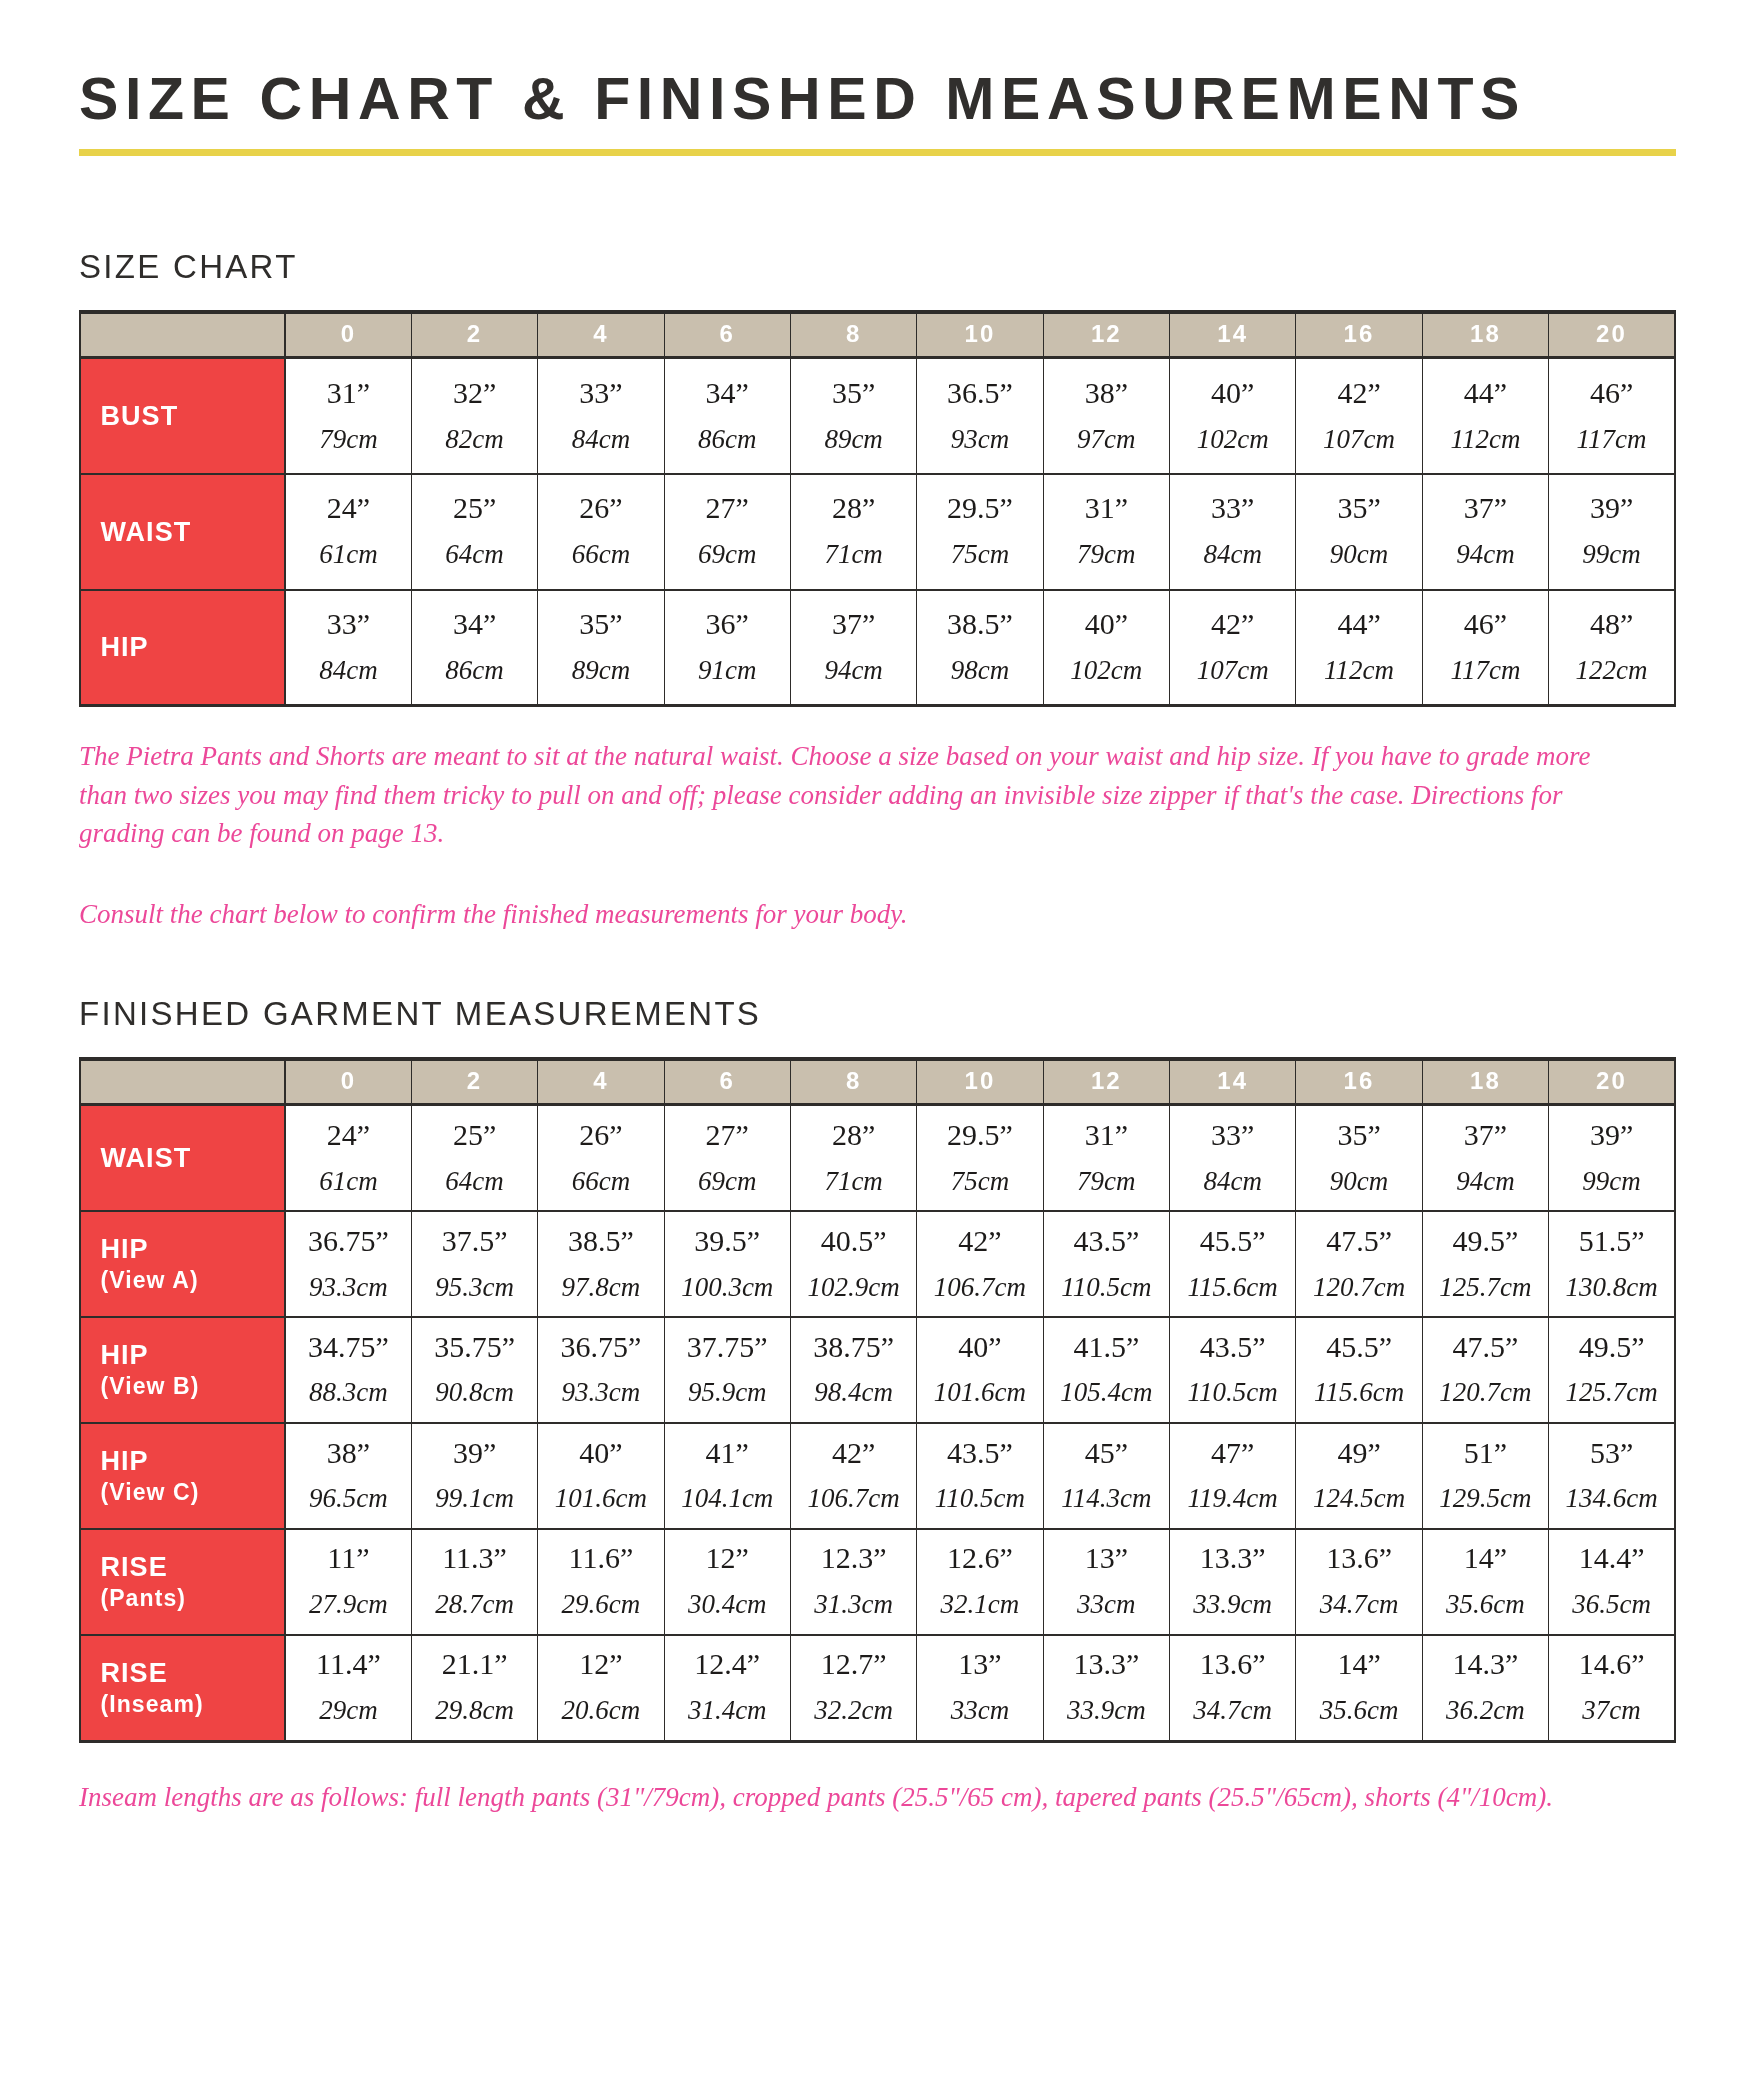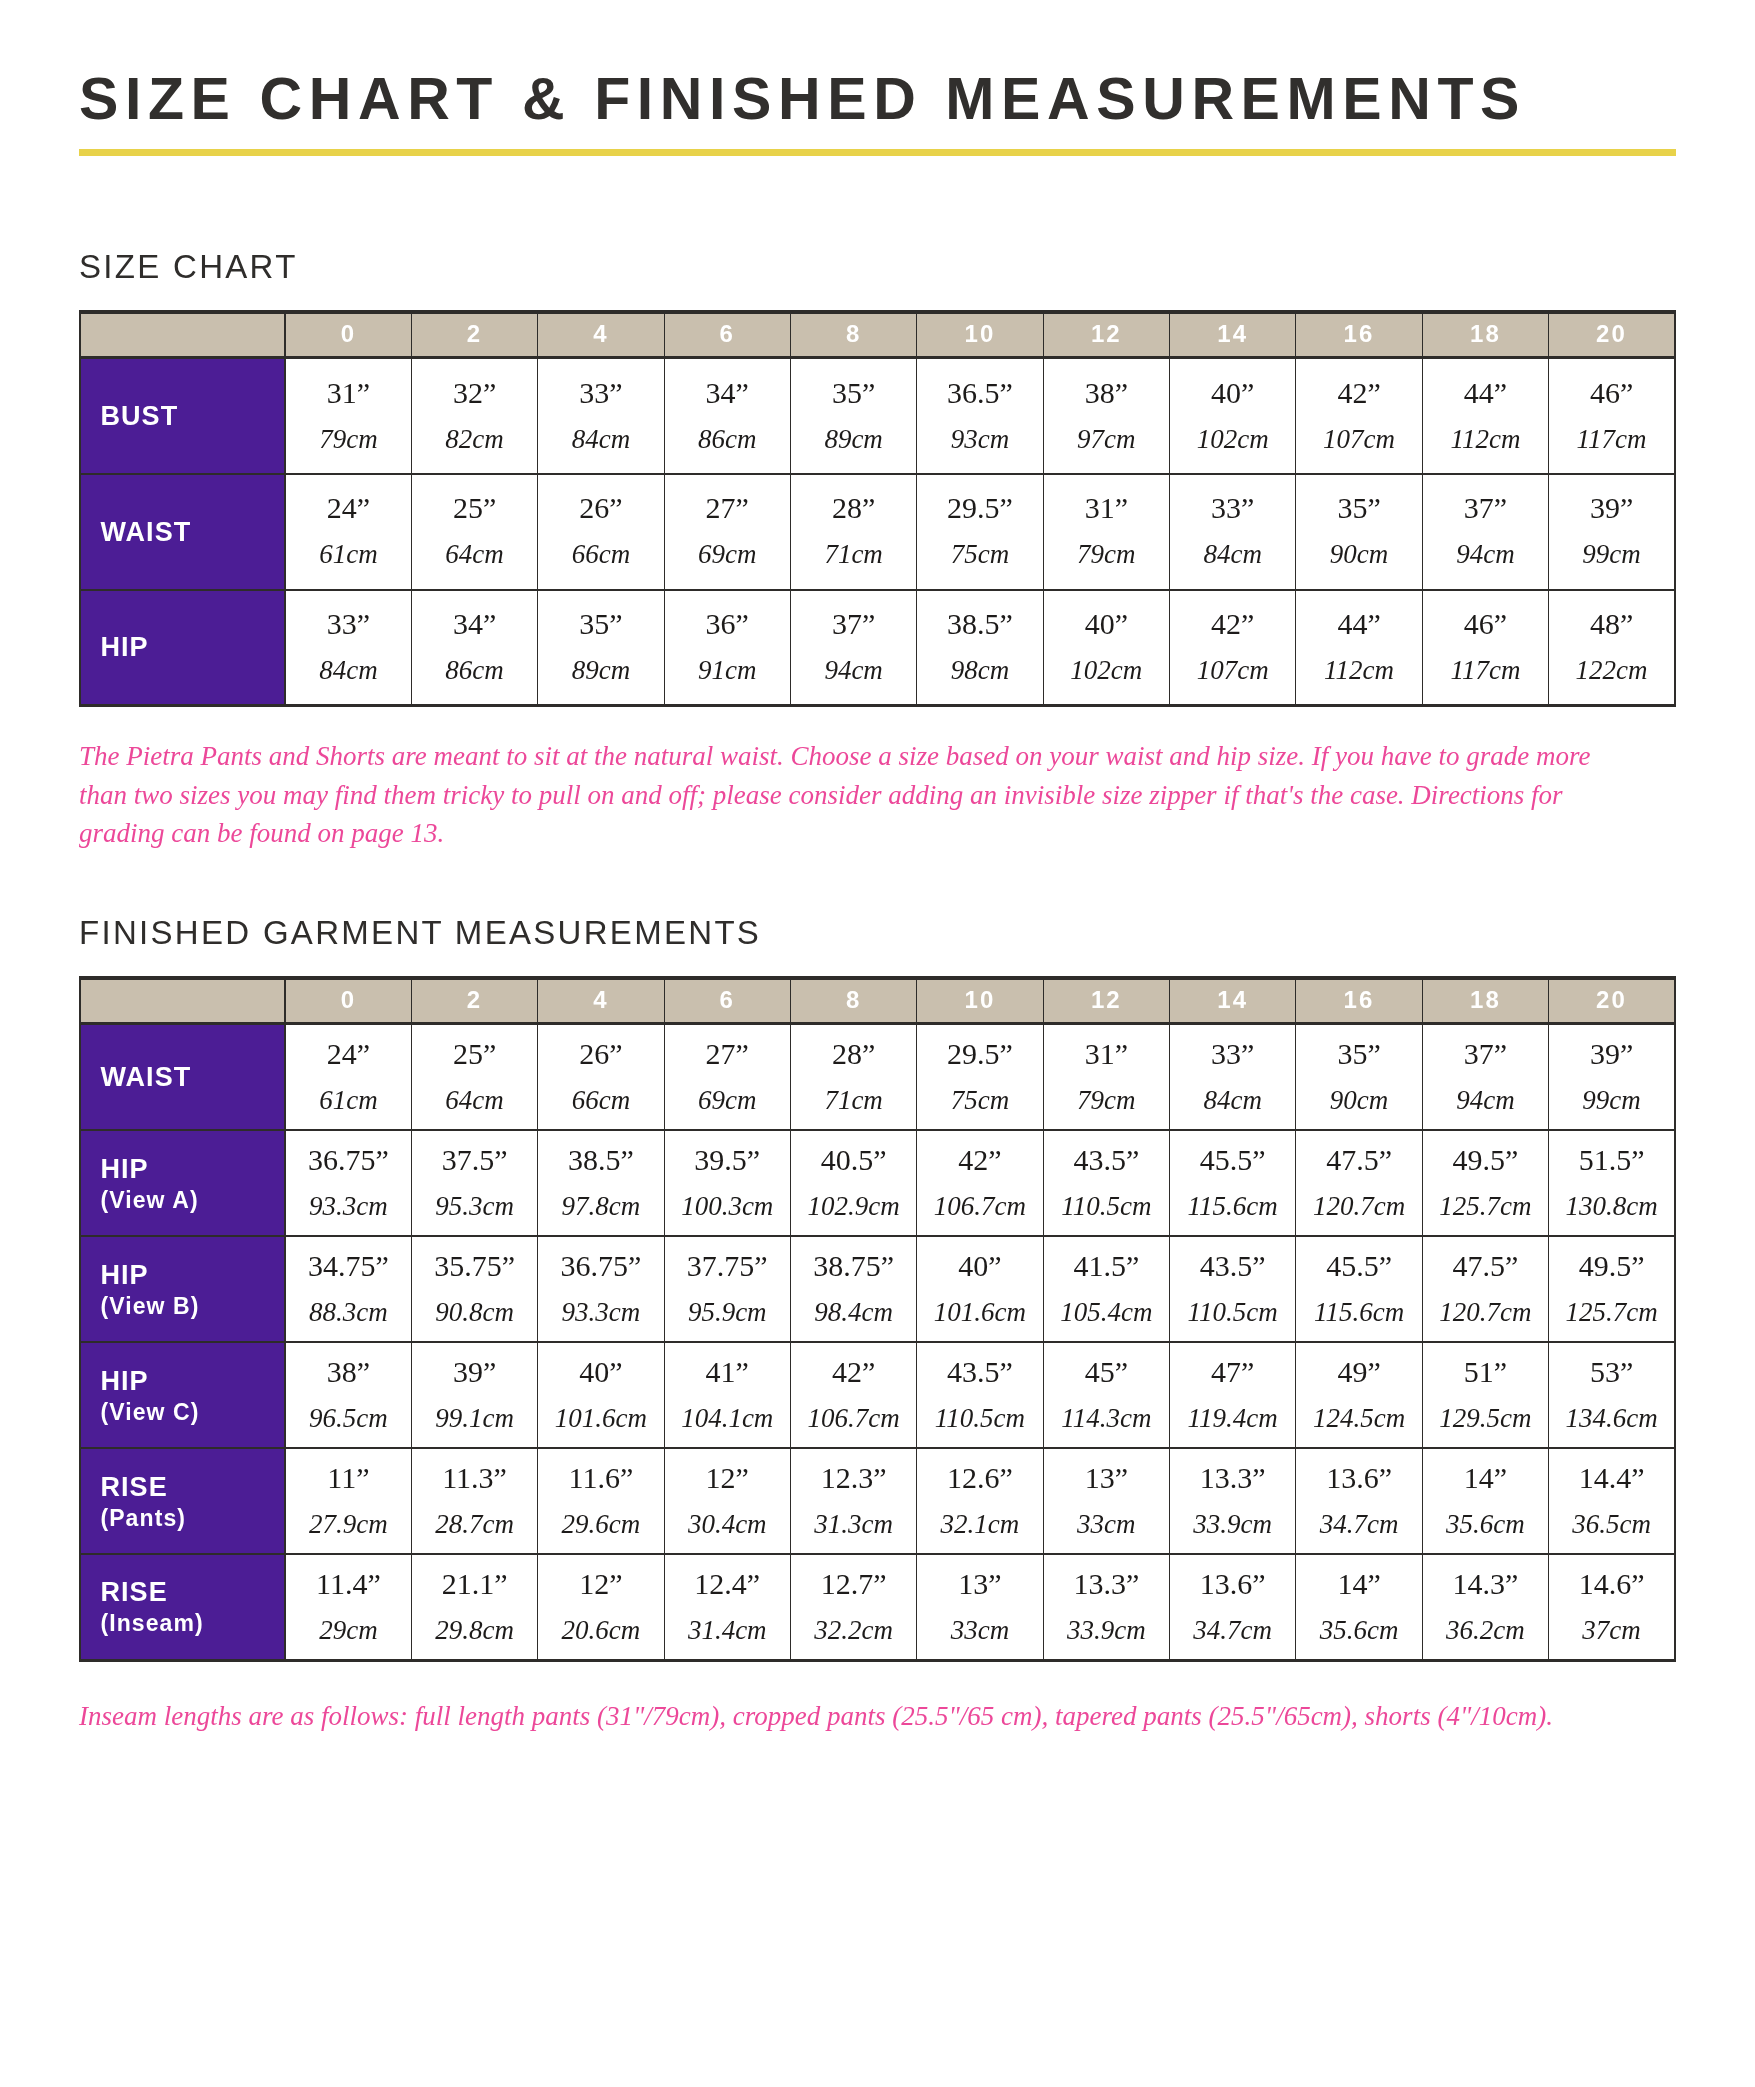--- a/index.html
+++ b/index.html
@@ -79,21 +79,21 @@
     font-weight: bold;
     font-size: 24px;
     letter-spacing: 2.1px;
     text-align: center;
     height: 46px;
     padding: 0 0 2.6px 0;
   }
   table.size-table th.size-head:last-child { border-right: none; }
 
   table.size-table th.row-label {
-    background: #4c1d95;
+    background: #ef4444;
     color: #ffffff;
     font-family: "Liberation Sans", sans-serif;
     font-weight: bold;
     font-size: 27px;
     letter-spacing: 1.1px;
     text-align: left;
     vertical-align: middle;
     padding-left: 19.4px;
     border-right: 2.6px solid #2e2c2a;
     border-bottom: 2.6px solid #2e2c2a;
@@ -324,20 +324,21 @@
           <td class="cell">
             <span class="inch">48”</span>
             <span class="cm">122cm</span>
           </td>
         </tr>
       </tbody>
   </table>
 
   <div class="note first">The Pietra Pants and Shorts are meant to sit at the natural waist. Choose a size based on your waist and hip size. If you have to grade more than two sizes you may find them tricky to pull on and off; please consider adding an invisible size zipper if that's the case. Directions for grading can be found on page 13.</div>
 
+  <div class="note second">Consult the chart below to confirm the finished measurements for your body.</div>
 
   <div class="section-title second">FINISHED GARMENT MEASUREMENTS</div>
 
   <table class="size-table" id="finished-table">
     <colgroup>
         <col class="lead">
       </colgroup>
     <thead>
       <tr>
         <th class="corner"></th>

